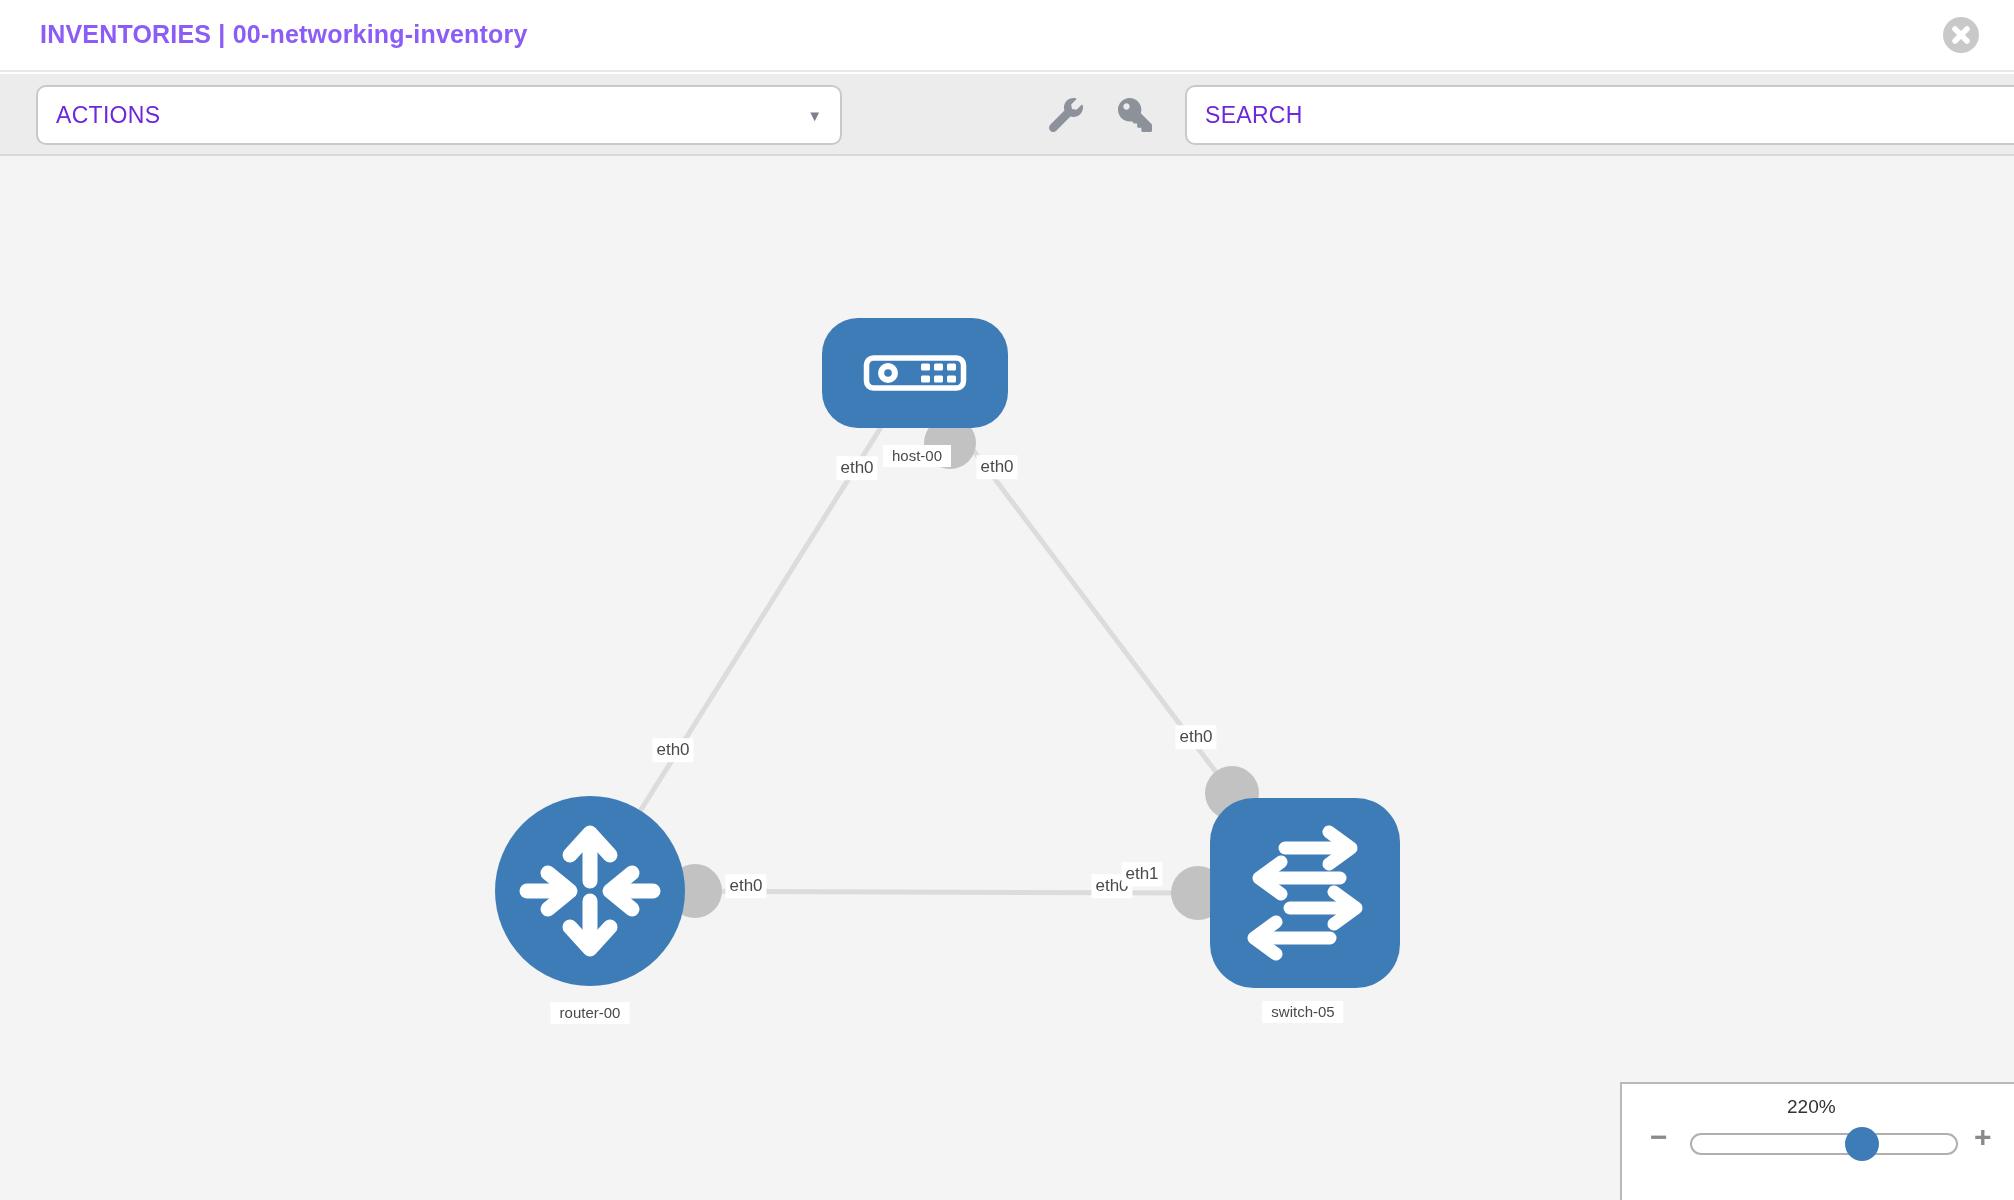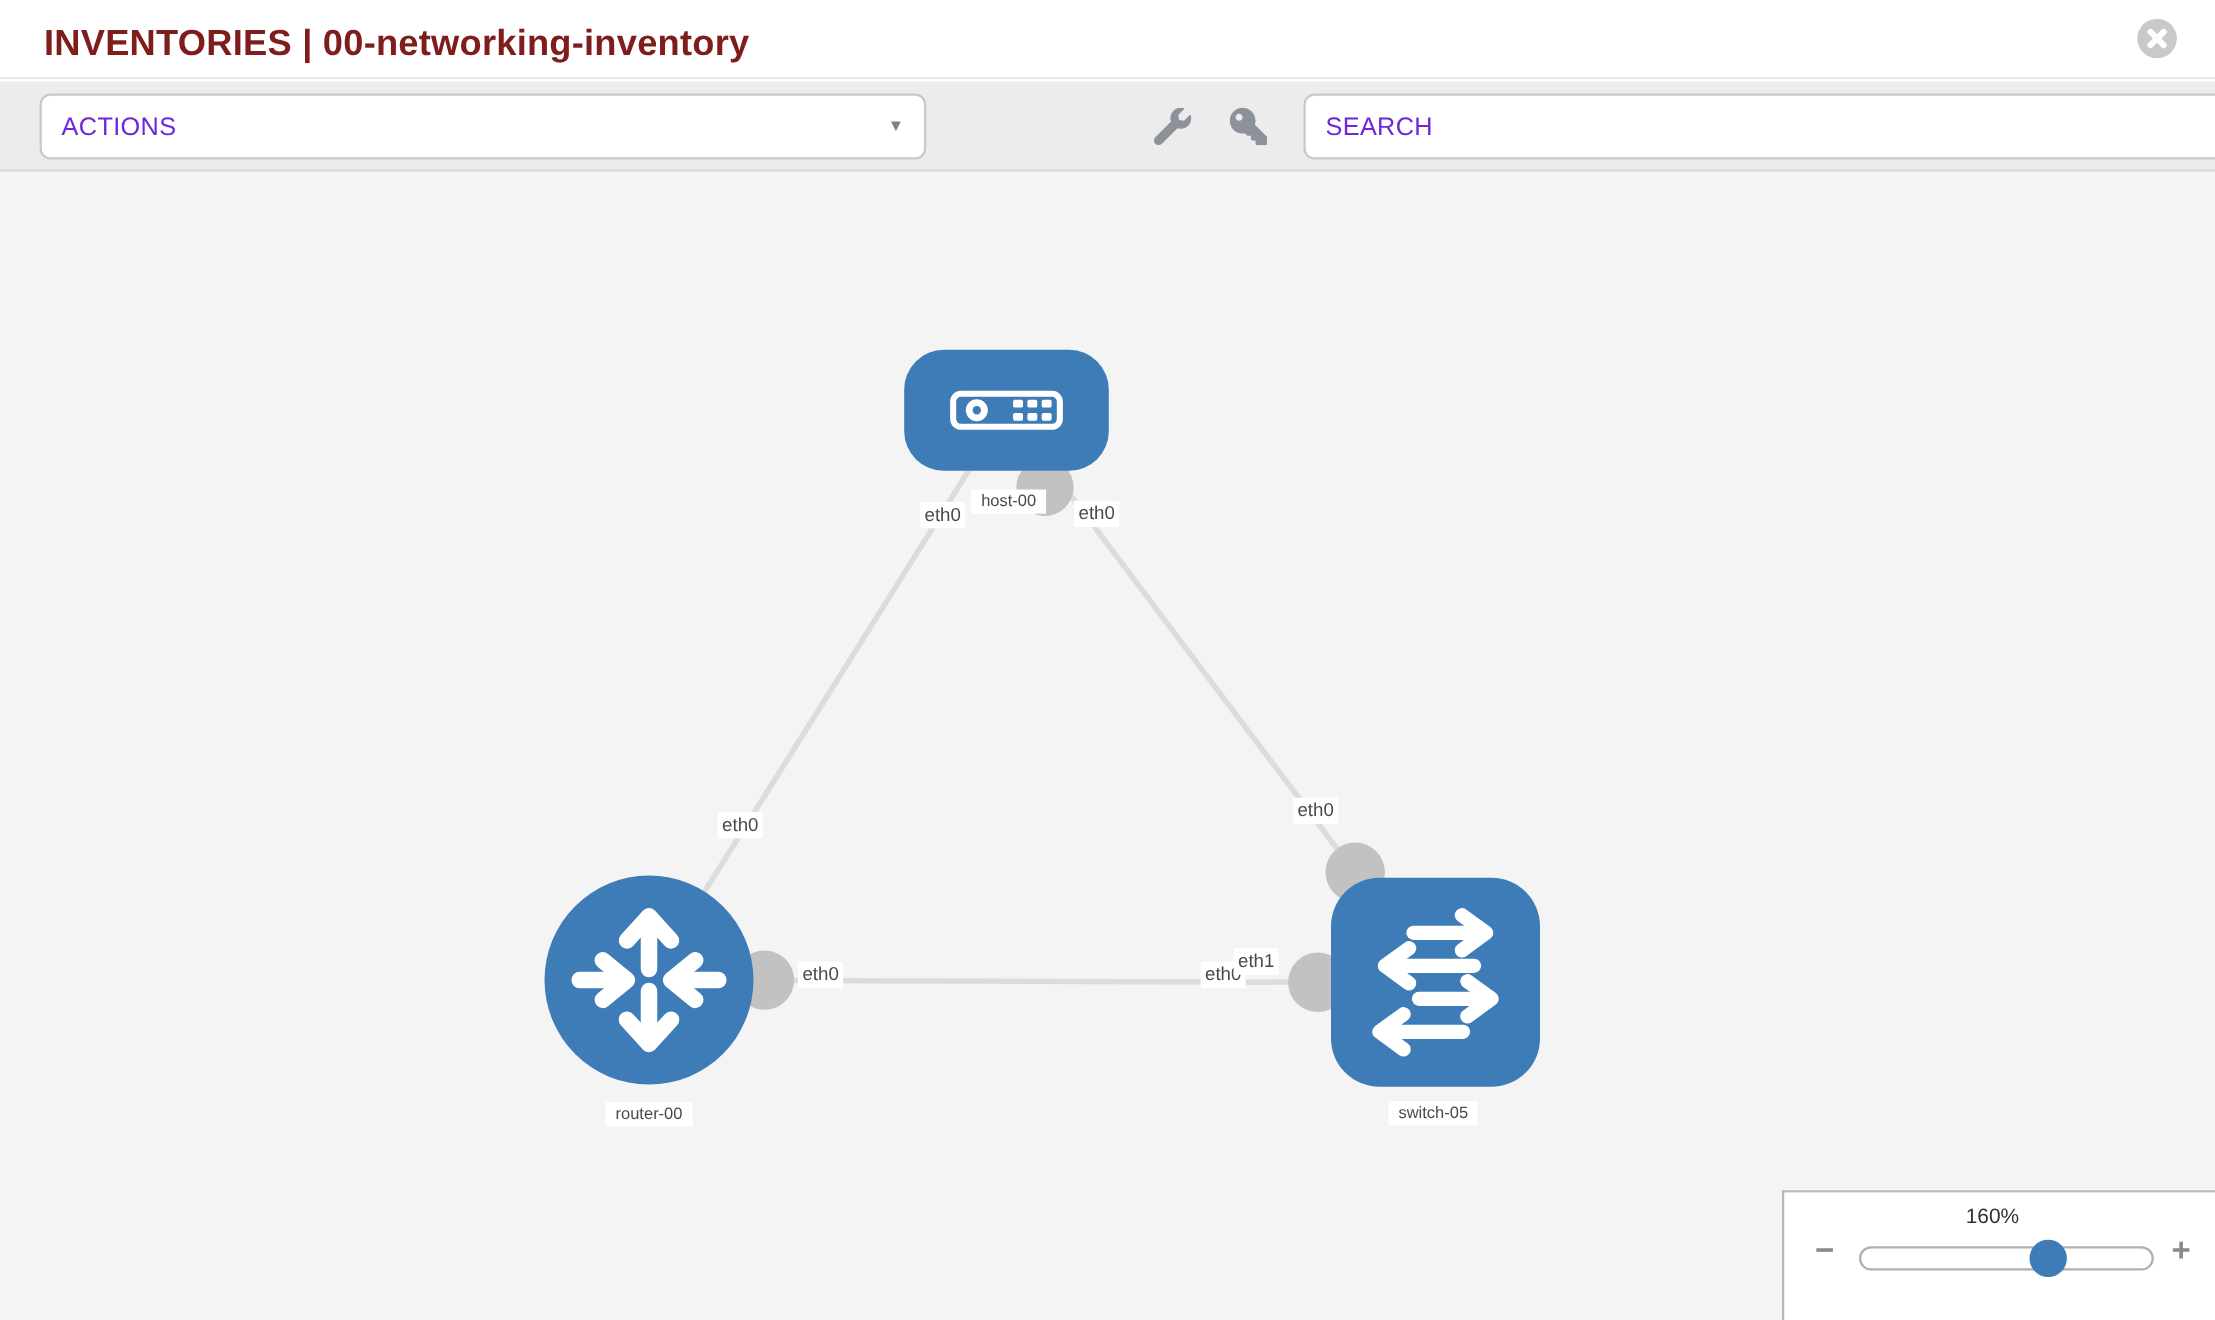--- a/index.html
+++ b/index.html
@@ -1,21 +1,21 @@
 <!DOCTYPE html>
 <html><head>
 <meta charset="utf-8">
 <style>
   html,body{margin:0;padding:0;background:#fff;}
   #app{position:relative;width:2014px;height:1200px;overflow:hidden;
        font-family:"Liberation Sans",sans-serif;background:#fff;}
   
   #header{position:absolute;left:0;top:0;width:2014px;height:72px;background:#fff;
           border-bottom:2px solid #e7e7e7;box-sizing:border-box;}
-  #title{position:absolute;left:40px;top:20px;font-size:33px;font-weight:bold;color:#7f1d1d;letter-spacing:.2px;}
+  #title{position:absolute;left:40px;top:20px;font-size:25px;font-weight:bold;color:#8b5cf6;letter-spacing:.2px;}
   #close-btn{position:absolute;left:1943px;top:17px;width:36px;height:36px;border-radius:50%;
              background:#c9c9c9;cursor:pointer;}
   
   #toolbar{position:absolute;left:0;top:74px;width:2014px;height:82px;background:#ececec;
            border-bottom:2px solid #d8d8d8;box-sizing:border-box;}
   .dropdown{position:absolute;top:11px;height:60px;background:#fff;border:2px solid #c9c9c9;
             border-radius:10px;box-sizing:border-box;cursor:pointer;}
   .dd-label{position:absolute;left:18px;top:50%;transform:translateY(-50%);
             font-size:23px;color:#6d28d9;letter-spacing:.3px;}
   .dd-caret{position:absolute;right:18px;top:50%;transform:translateY(-50%);
@@ -142,21 +142,21 @@
     <div class="ethlabel" style="left:1196px;top:581px;">eth0</div>
     <div class="ethlabel" style="left:746px;top:730px;">eth0</div>
     <div class="ethlabel" style="left:1112px;top:730px;">eth0</div>
     <div class="ethlabel" style="left:1142px;top:718px;">eth1</div>
 
     <div class="nodelabel" style="left:917px;top:300px;">host-00</div>
     <div class="nodelabel" style="left:590px;top:857px;">router-00</div>
     <div class="nodelabel" style="left:1303px;top:856px;">switch-05</div>
 
     <div id="zoom-panel">
-      <div id="zoom-level">160%</div>
+      <div id="zoom-level">220%</div>
       <div class="zoom-sign" style="left:28px;">−</div>
       <div id="zoom-track"></div>
       <div id="zoom-thumb"></div>
       <div class="zoom-sign" style="left:352px;">+</div>
     </div>
   </div>
 
 </div>
 
 </body></html>

